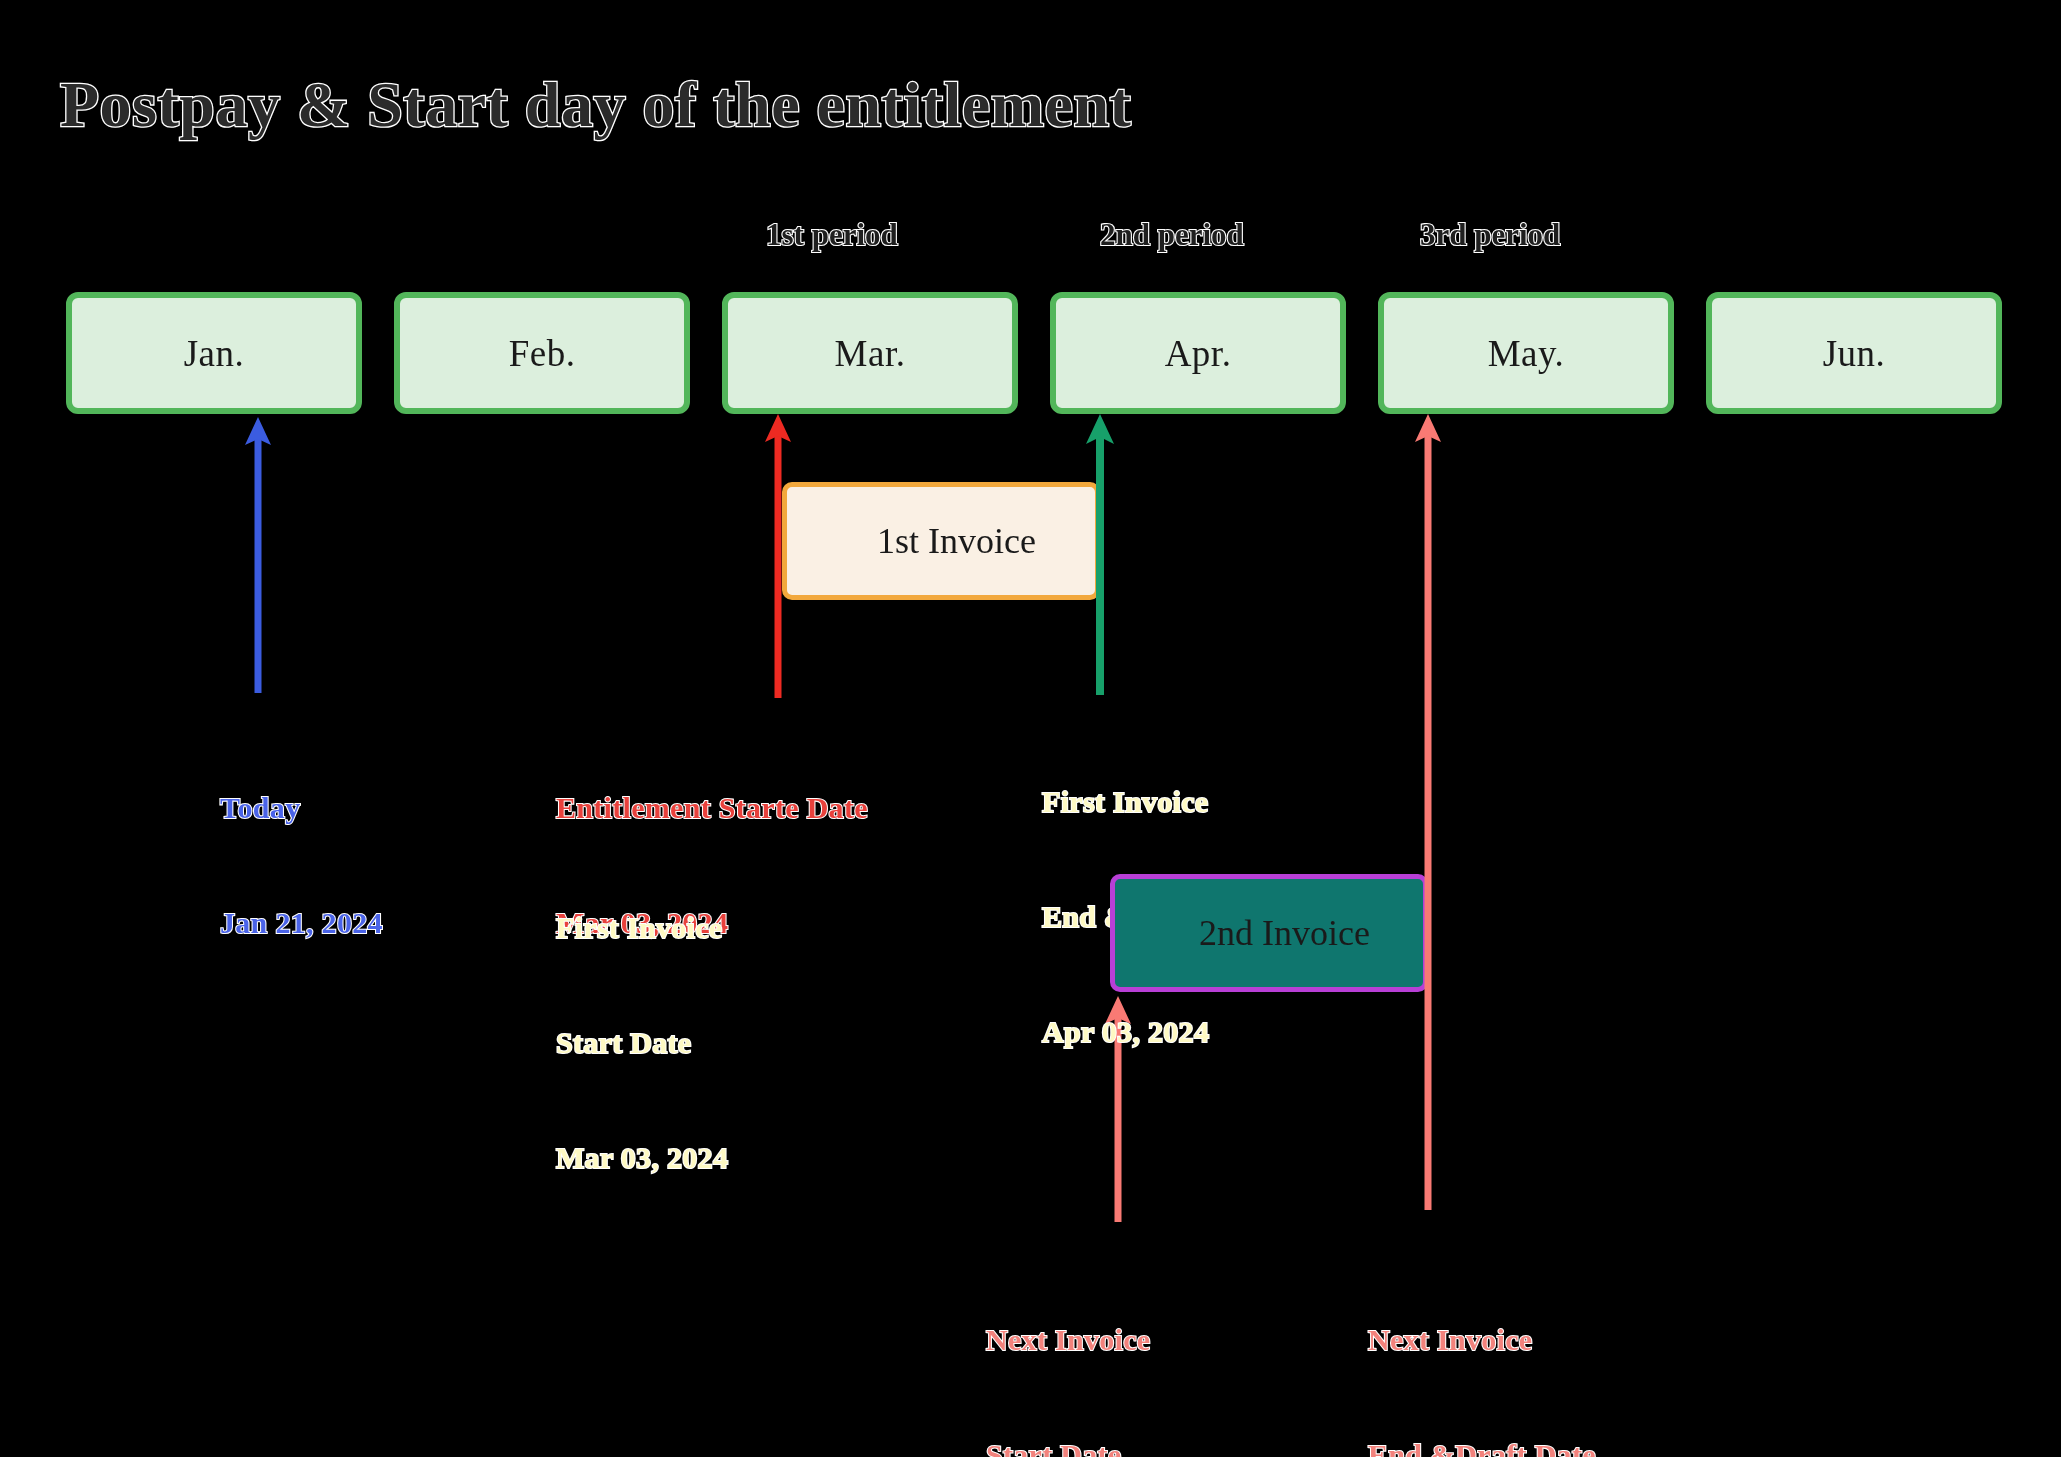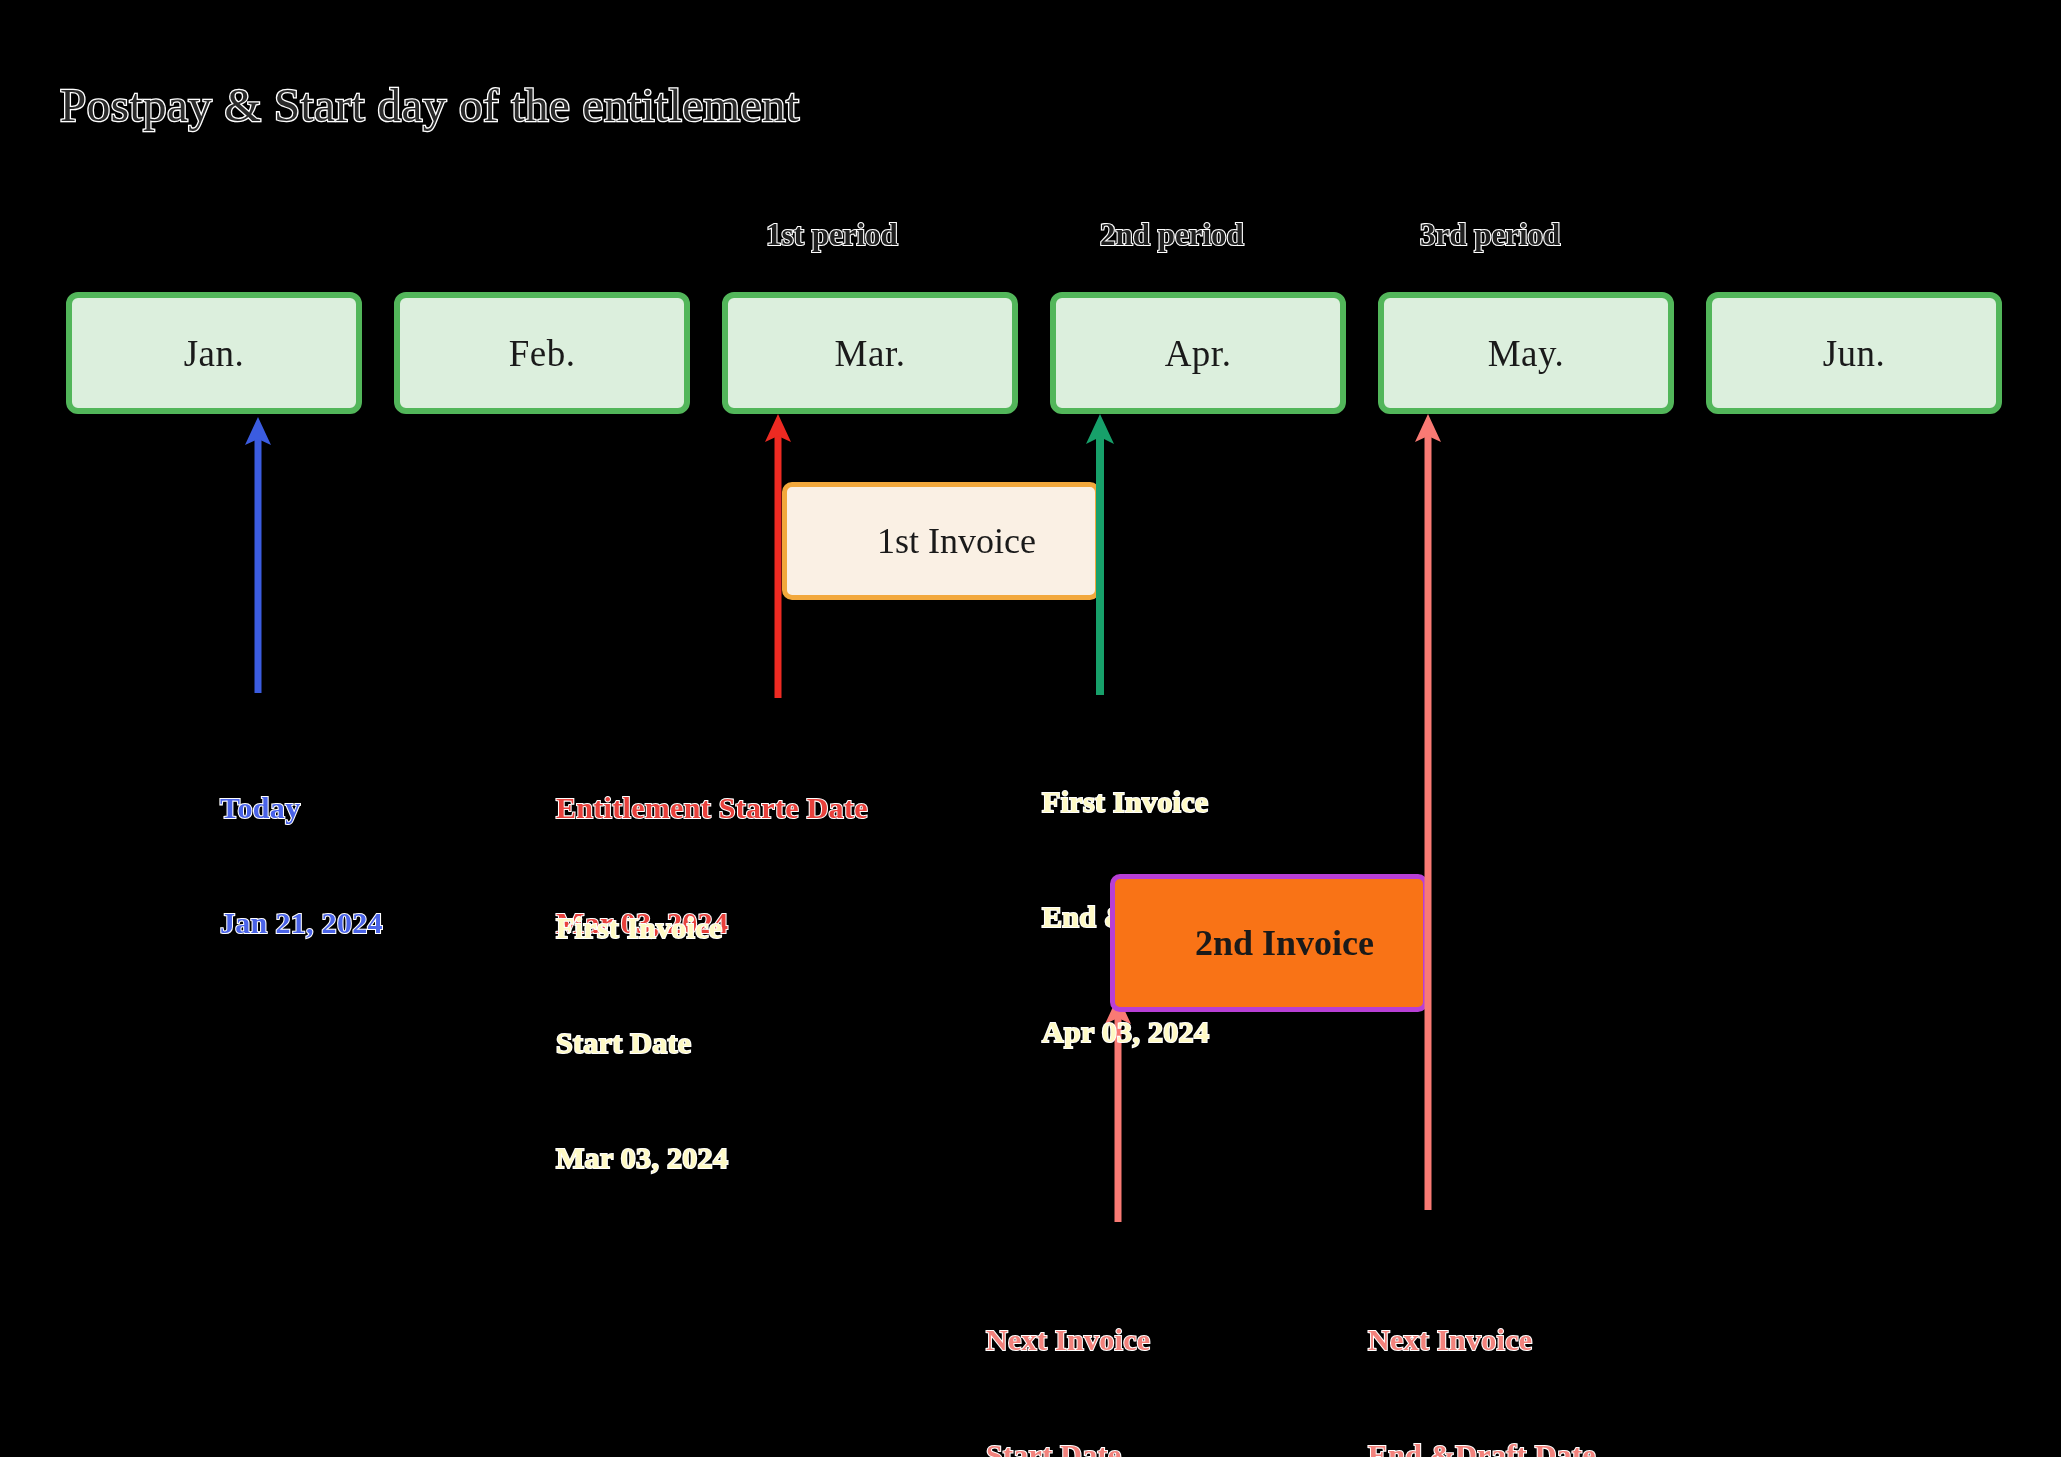--- a/index.html
+++ b/index.html
@@ -12,29 +12,28 @@
   #canvas {
     position: relative;
     width: 2061px; height: 1457px;
     background: #000000;
   }
 
   
   .diagram-title {
     position: absolute;
     left: 60px; top: 68px;
-    font-size: 47px;
-    font-weight: normal;
+    font-size: 64px;
+    font-weight: bold;
     letter-spacing: 0.5px;
     color: #2b2b2b;
     -webkit-text-stroke: 2.6px #ffffff;
     paint-order: stroke fill;
     white-space: nowrap;
     font-family: "Liberation Serif", "DejaVu Serif", serif;
-    margin-top: 10px;
   }
 
   
   .period-label {
     position: absolute;
     font-size: 31px;
     font-weight: bold;
     color: #1f1f1f;
     -webkit-text-stroke: 2.2px #ffffff;
     paint-order: stroke fill;
@@ -81,24 +80,23 @@
     margin-left: 31px;
   }
   #invoice-1 {
     left: 782px; top: 482px;
     width: 318px; height: 118px;
     background: #faf0e4;
     border: 5px solid #f2a83c;
   }
   #invoice-2 {
     left: 1110px; top: 874px;
-    width: 318px; height: 138px;
-    background: #f97316;
+    width: 318px; height: 118px;
+    background: #0f766e;
     border: 5px solid #b83fd6;
-    font-weight: bold;
   }
 
   
   .annotation {
     position: absolute;
     font-size: 30px;
     font-weight: bold;
     line-height: 1.28;
     white-space: pre;
     -webkit-text-stroke: 2.1px #ffffff;

